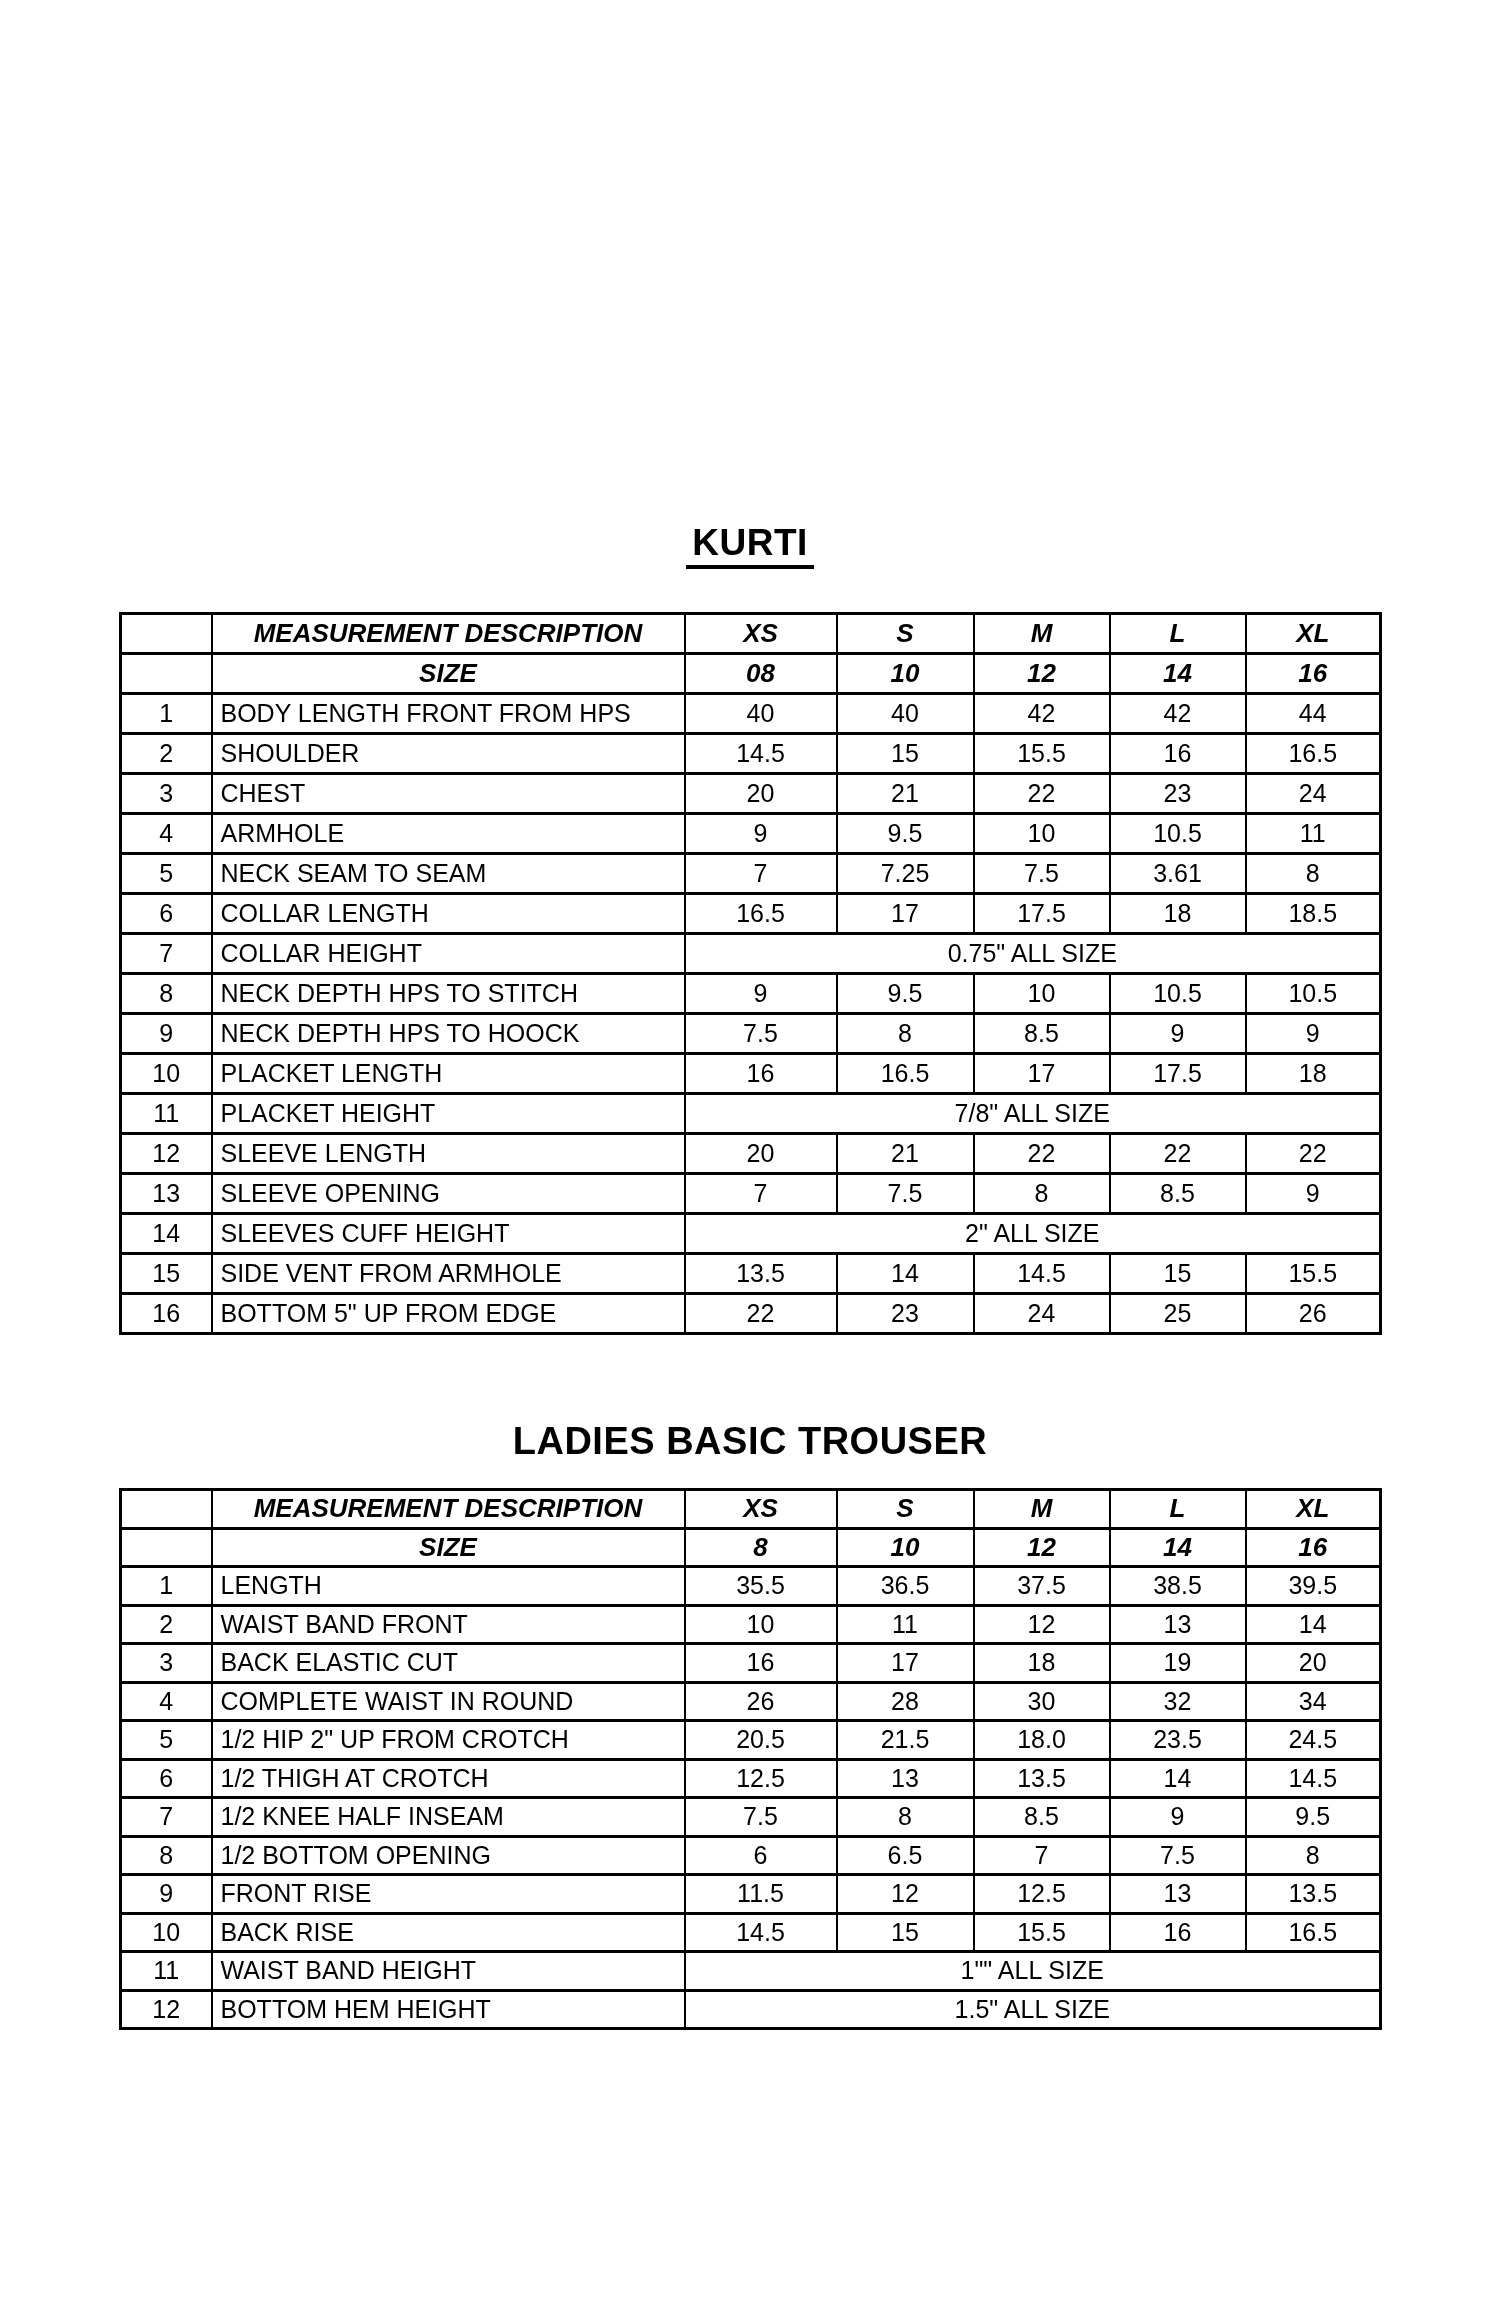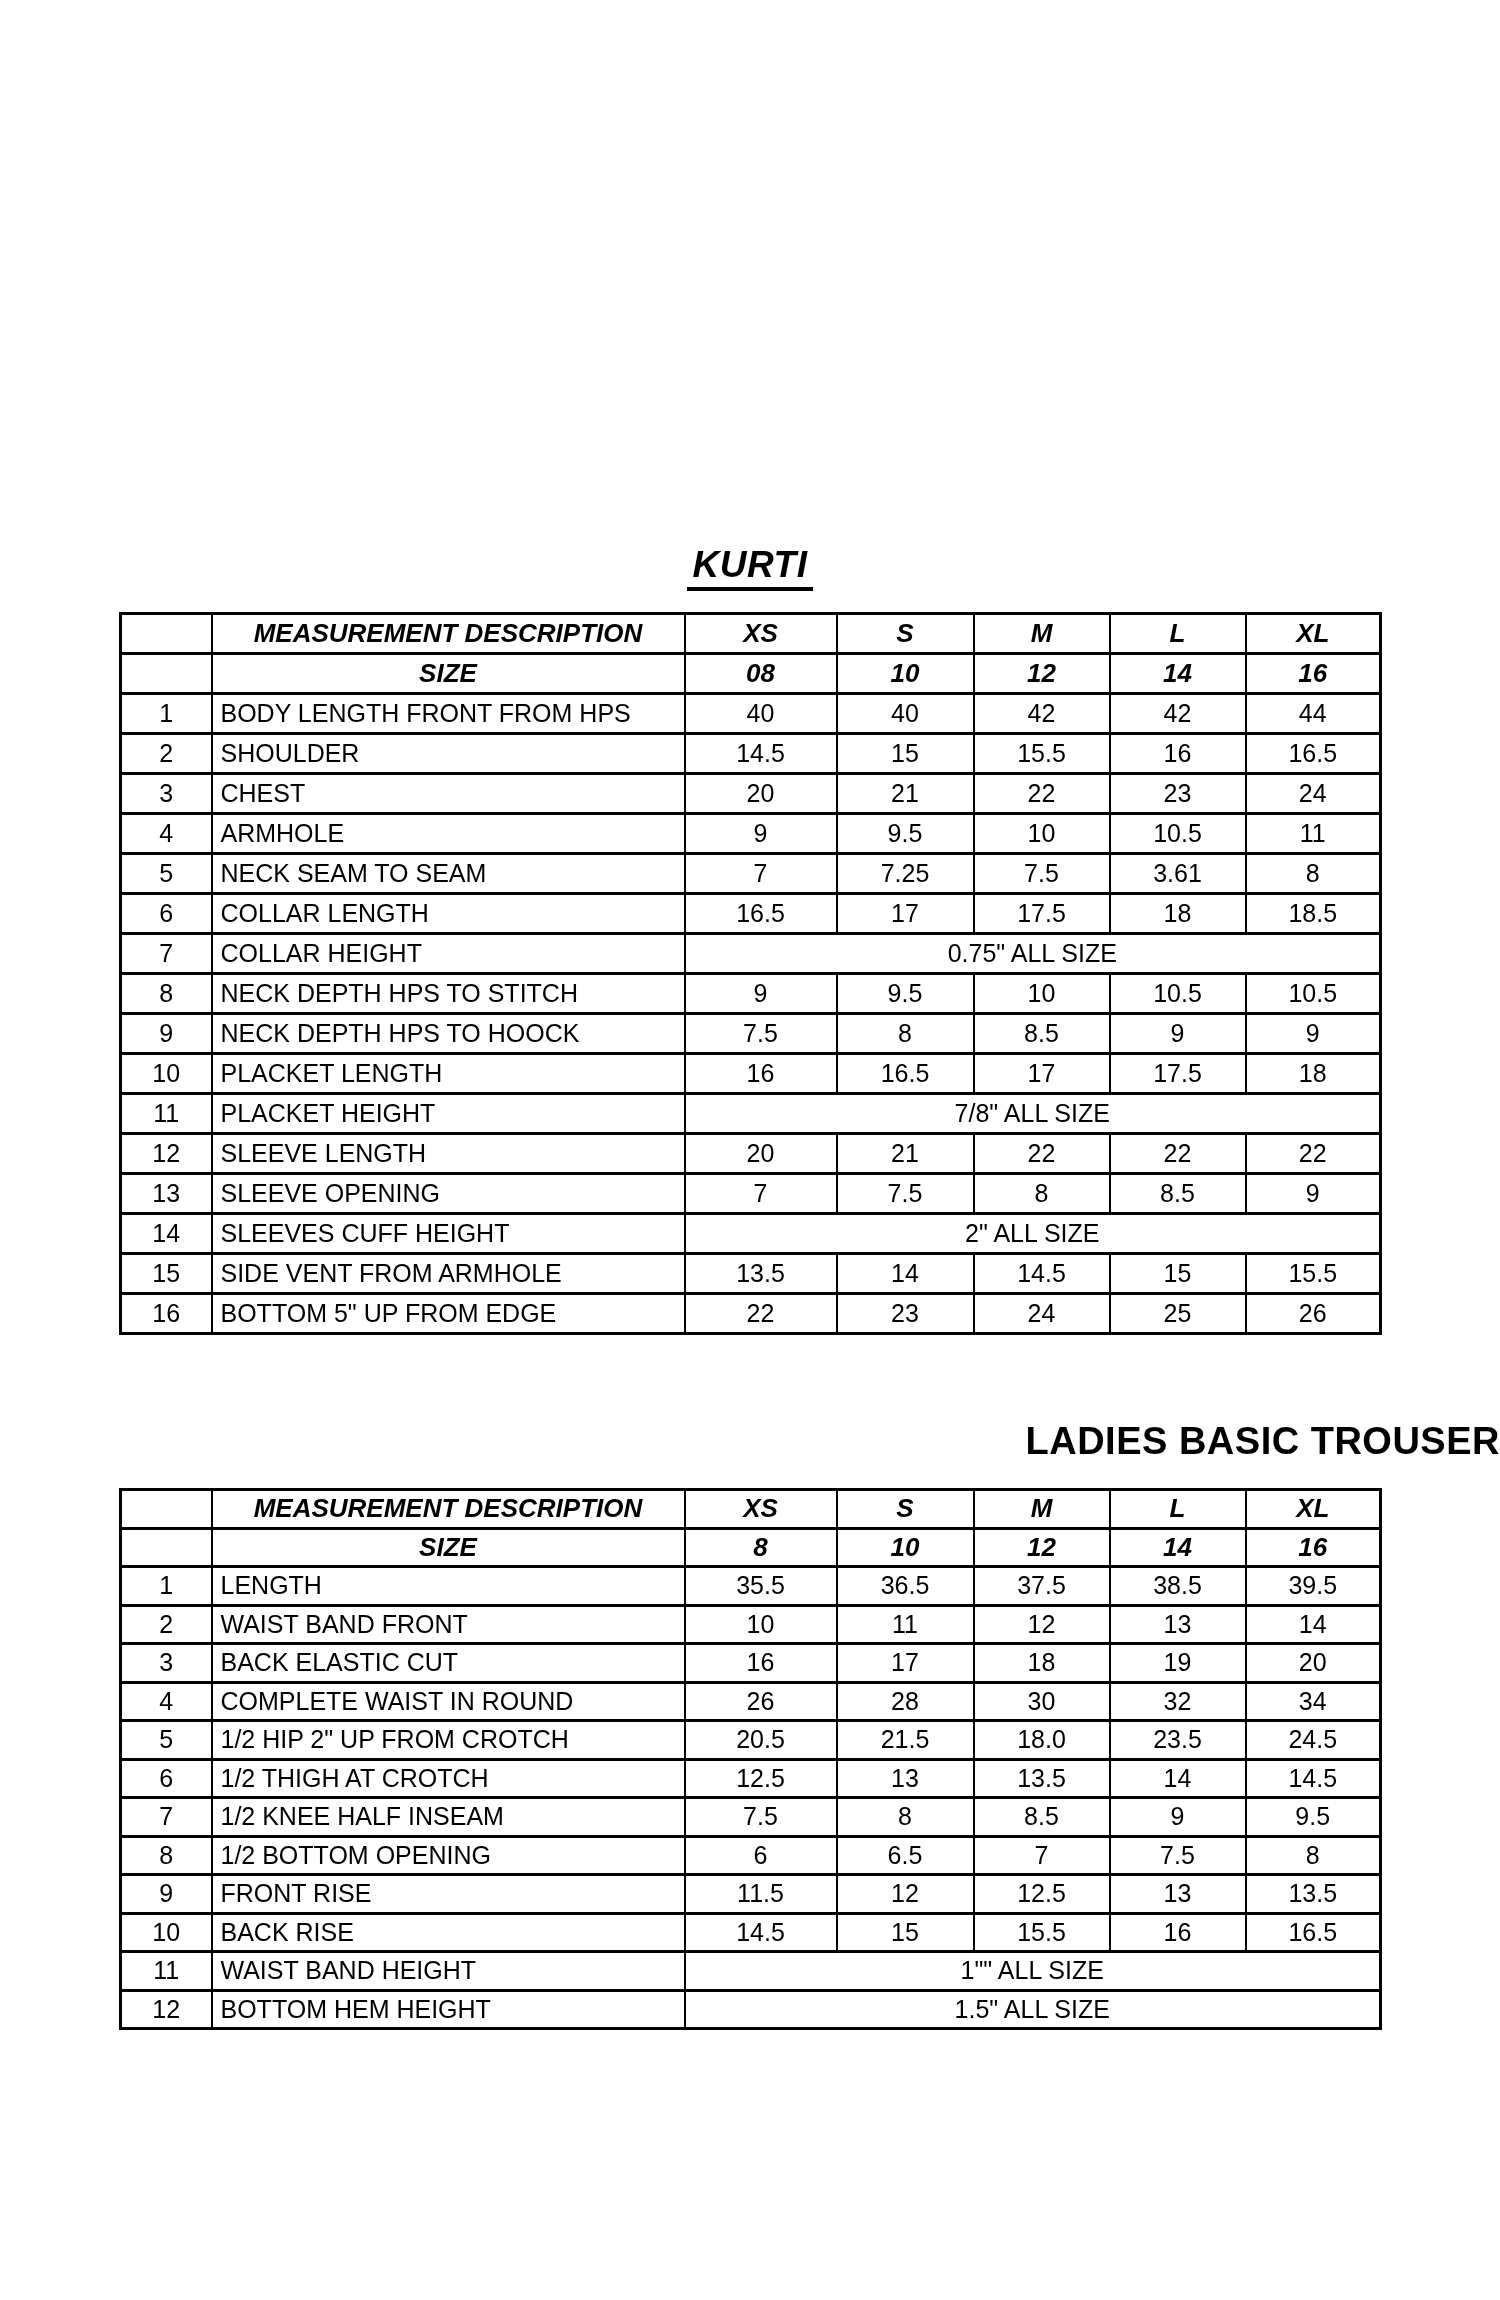--- a/index.html
+++ b/index.html
@@ -34,23 +34,23 @@
     font-family:"Liberation Serif", serif;
     font-size:34px; letter-spacing:11px;
     color:#C19A49; white-space:nowrap;
   }
 
   
   .section-title {
     position:absolute; left:0; width:100%;
     text-align:center; font-weight:bold; letter-spacing:0.5px;
   }
-  .title-kurti { top:544px; font-size:37px;font-style:italic; }
+  .title-kurti { top:522px; font-size:37px; }
   .title-kurti .underlined { border-bottom:4px solid #000; padding:0 6px 2px 6px; }
-  .title-trouser { top:1420px; font-size:38px;text-align:right; }
+  .title-trouser { top:1420px; font-size:38px; }
 
   
   .table-wrap { position:absolute; left:119px; }
   .table-wrap-1 { top:612px; }
   .table-wrap-2 { top:1488px; }
 
   table.size-chart {
     width:1260px; table-layout:fixed;
     border-collapse:collapse;
     border:3px solid #000;

